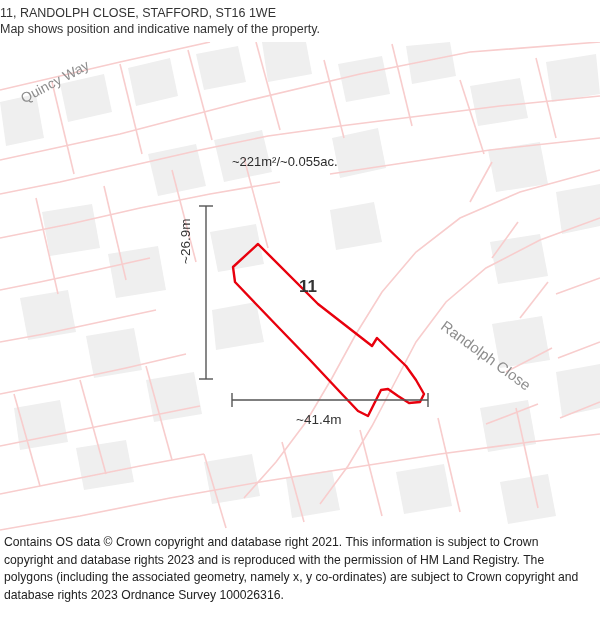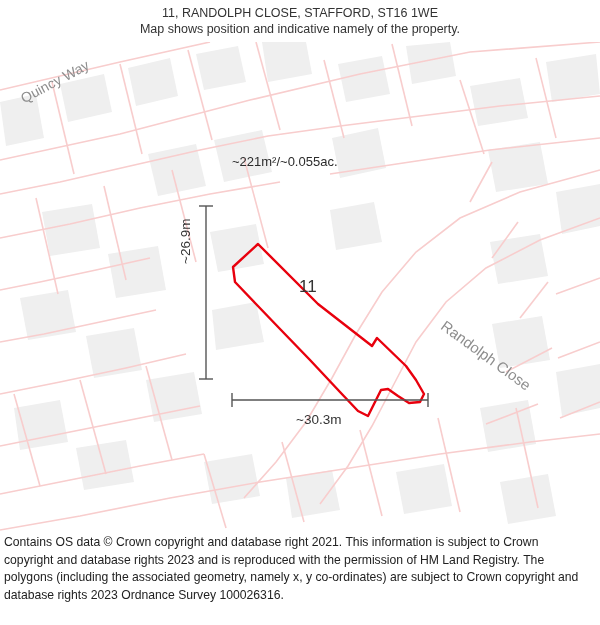--- a/index.html
+++ b/index.html
@@ -17,21 +17,20 @@
     position: relative;
     width: 600px;
     height: 625px;
   }
   .header {
     position: absolute;
     top: 0;
     left: 0;
     width: 600px;
     height: 42px;
-    text-align: center;
     padding-top: 5px;
     box-sizing: border-box;
   }
   .header-title {
     font-size: 12.5px;
     color: #333333;
     line-height: 16px;
   }
   .header-subtitle {
     font-size: 12.5px;
@@ -56,20 +55,21 @@
     top: 112px;
     font-size: 13px;
     color: #2b2b2b;
   }
   .plot-number {
     position: absolute;
     left: 299px;
     top: 235px;
     font-size: 17px;
     color: #333333;
+    font-weight: bold;
   }
   .dim-vert {
     position: absolute;
     left: 178px;
     top: 222px;
     font-size: 13.5px;
     color: #333333;
     transform: rotate(-90deg);
     transform-origin: left top;
     white-space: nowrap;
@@ -233,20 +233,20 @@
 
         <line x1="232" y1="358" x2="428" y2="358"></line>
         <line x1="232" y1="351" x2="232" y2="365"></line>
         <line x1="428" y1="351" x2="428" y2="365"></line>
       </g>
     </svg>
 
     <div class="area-label">~221m²/~0.055ac.</div>
     <div class="plot-number">11</div>
     <div class="dim-vert">~26.9m</div>
-    <div class="dim-horiz">~30.3m</div>
+    <div class="dim-horiz">~41.4m</div>
     <div class="street-quincy">Quincy Way</div>
     <div class="street-randolph">Randolph Close</div>
   </div>
 
   <div class="footer">Contains OS data © Crown copyright and database right 2021. This information is subject to Crown copyright and database rights 2023 and is reproduced with the permission of HM Land Registry. The polygons (including the associated geometry, namely x, y co-ordinates) are subject to Crown copyright and database rights 2023 Ordnance Survey 100026316.</div>
 
 </div>
 
 </body></html>

